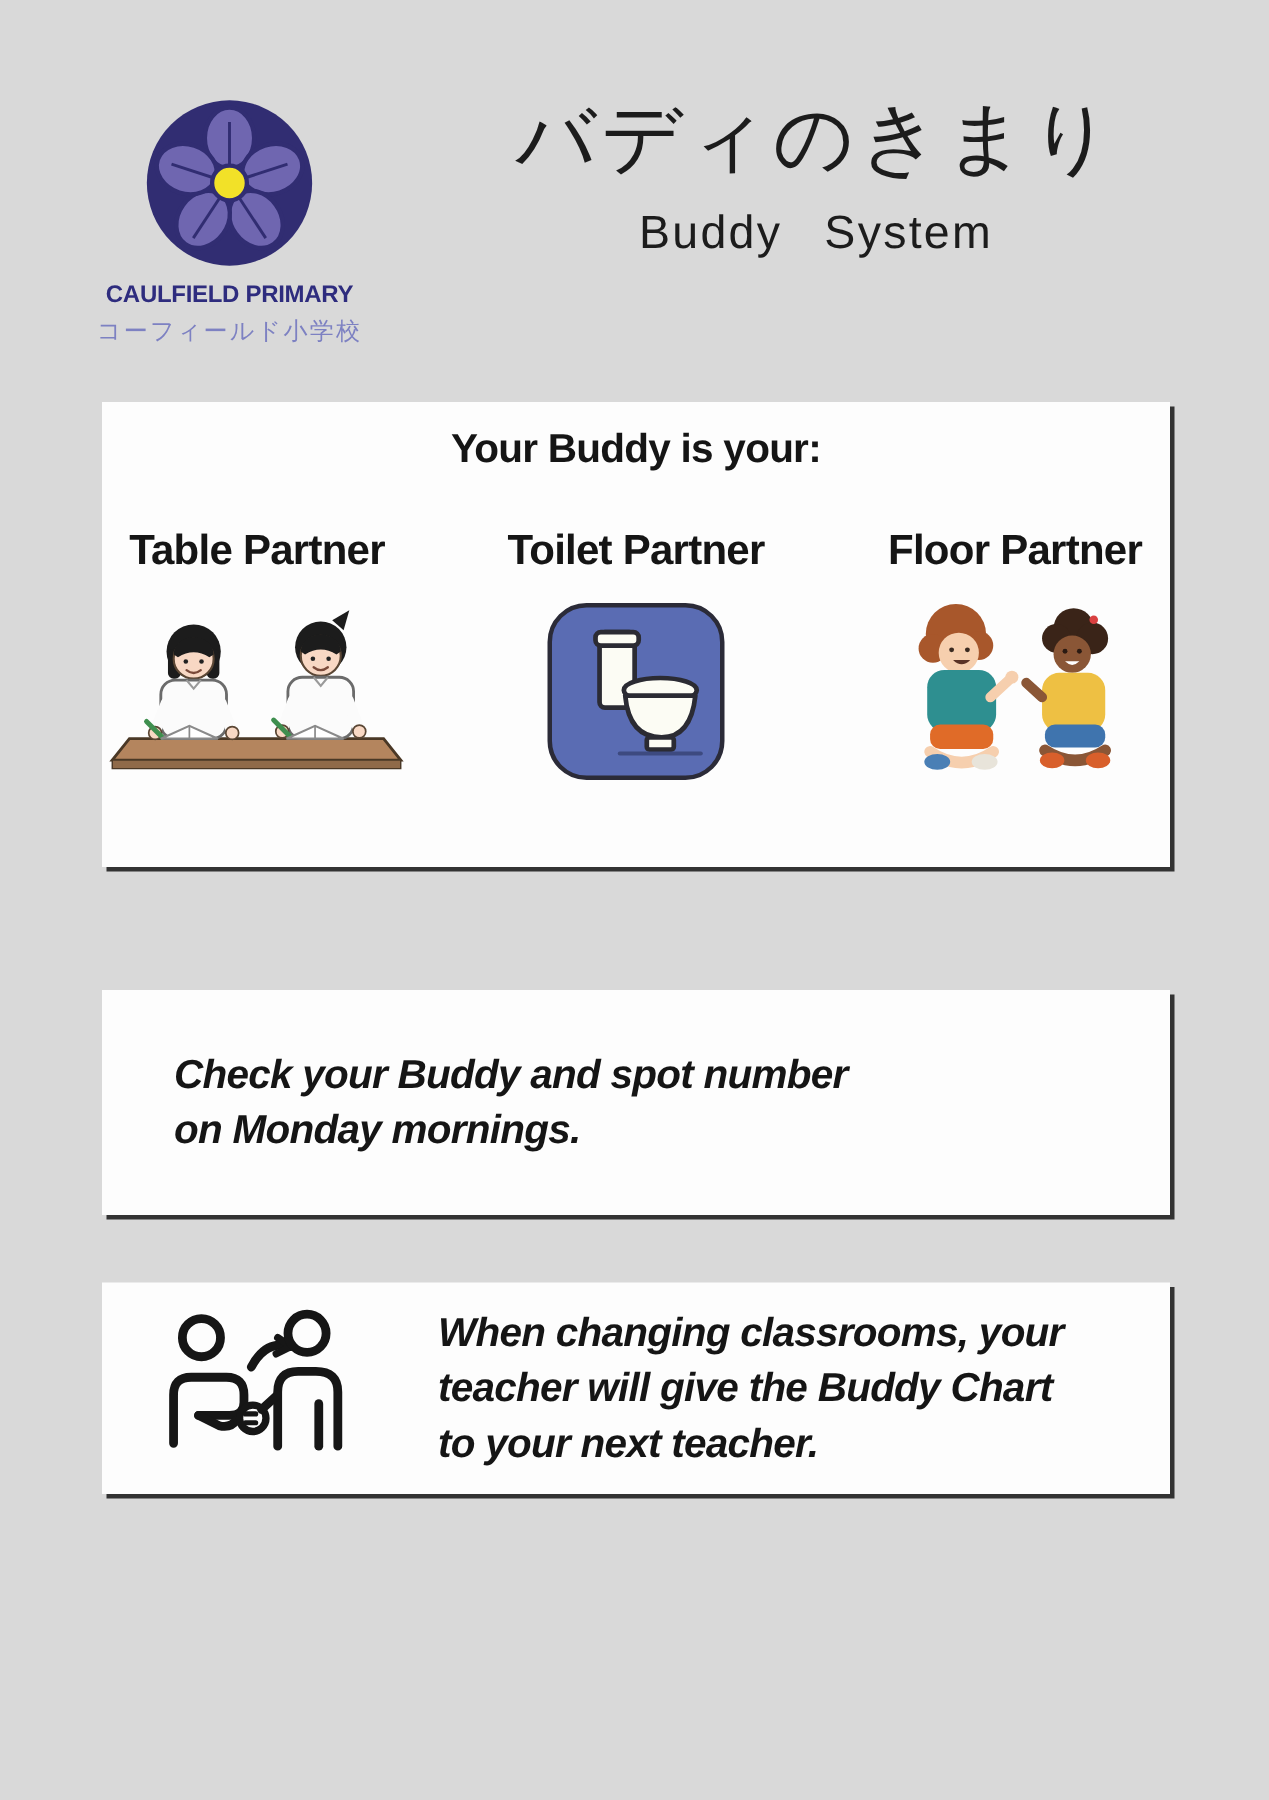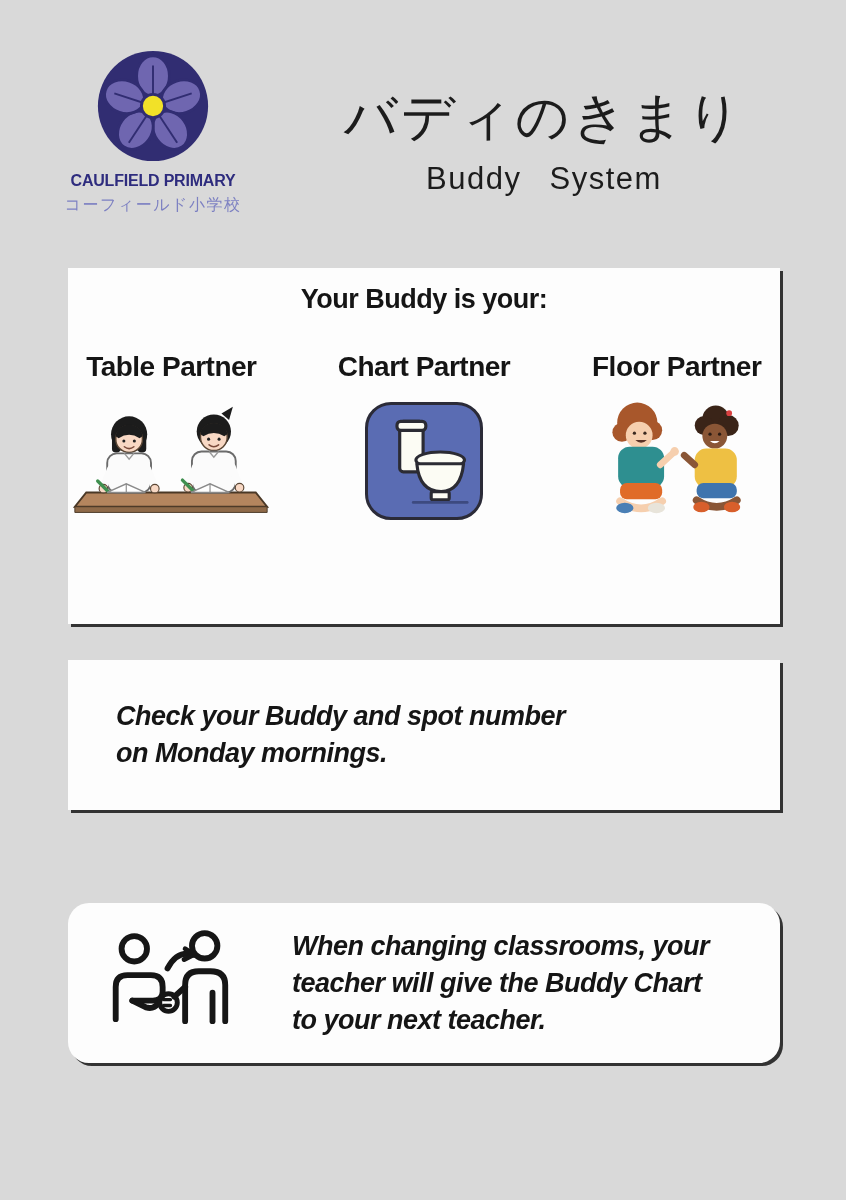--- a/index.html
+++ b/index.html
@@ -7,47 +7,47 @@
   body {
     position:relative;
     background:#d9d9d9;
     font-family:"Liberation Sans", sans-serif;
     color:#151515;
     overflow:hidden;
   }
 
   
   .logo-block {
-    position:absolute; left:62px; top:48px; width:182px;
+    position:absolute; left:62px; top:64px; width:182px;
     display:flex; flex-direction:column; align-items:center; text-align:center;
   }
   .logo-block svg { width:116px; height:116px; }
   .school-name {
     margin-top:8px; font-size:16px; font-weight:700; letter-spacing:-0.2px;
     color:#2e2c7e; white-space:nowrap;
   }
   .school-name-jp {
     margin-top:5px; font-size:16px; letter-spacing:1.5px;
     color:#7d81c2; white-space:nowrap;
   }
   .titles {
-    position:absolute; left:318px; top:84px; width:452px;
+    position:absolute; left:318px; top:60px; width:452px;
     text-align:center; color:#1c1c1c;
   }
   .title-jp { font-size:53px; font-weight:400; letter-spacing:3px; line-height:66px; white-space:nowrap; }
   .title-en { font-size:31px; font-weight:400; letter-spacing:1.5px; word-spacing:18px; line-height:58px; white-space:nowrap; }
 
   
   .card {
     position:absolute; left:68px; width:712px; background:#fdfdfd;
     box-shadow:3px 3px 0 0 #333333;
   }
-  .card-1 { top:268px; height:356px; display:flex; flex-direction:column; align-items:center; }
+  .card-1 { top:268px; height:310px; display:flex; flex-direction:column; align-items:center; }
   .card-2 { top:660px; height:150px; display:flex; align-items:center; }
-  .card-3 { top:903px; height:160px; display:flex; align-items:center;border-radius:21px; }
+  .card-3 { top:855px; height:141px; display:flex; align-items:center; }
 
   .card-heading {
     margin-top:16px; font-size:27px; font-weight:700; letter-spacing:-0.5px;
   }
   .roles-row {
     margin-top:36px; width:100%; display:flex;gap:46px;
   }
   .role-col {
     width:33.333%; display:flex; flex-direction:column; align-items:center;
   }
@@ -160,21 +160,21 @@
 
           <path d="M38,95 L58,86 L78,95 Z" fill="#ffffff" stroke="#8a8a8a" stroke-width="1.5"></path>
           <line x1="58" y1="86" x2="58" y2="95" stroke="#8a8a8a" stroke-width="1.2"></line>
           <path d="M126,95 L146,86 L166,95 Z" fill="#ffffff" stroke="#8a8a8a" stroke-width="1.5"></path>
           <line x1="146" y1="86" x2="146" y2="95" stroke="#8a8a8a" stroke-width="1.2"></line>
         </svg>
       </div>
     </div>
 
     <div class="role-col">
-      <div class="role-label">Chart Partner</div>
+      <div class="role-label">Toilet Partner</div>
       <div class="role-art">
         <div class="toilet-badge">
           <svg viewBox="0 0 120 120" width="108" height="108">
             <g fill="#fcfcf4" stroke="#2b2b33" stroke-width="3.5" stroke-linejoin="round">
               <rect x="33" y="16" width="26" height="56" rx="4"></rect>
               <rect x="30" y="16" width="32" height="10" rx="4"></rect>
               <ellipse cx="78" cy="59" rx="27" ry="9"></ellipse>
               <path d="M52,63 C54,85 64,94 79,94 C95,94 102,82 104,63 Z"></path>
               <rect x="68" y="94" width="20" height="9" rx="2"></rect>
             </g>

